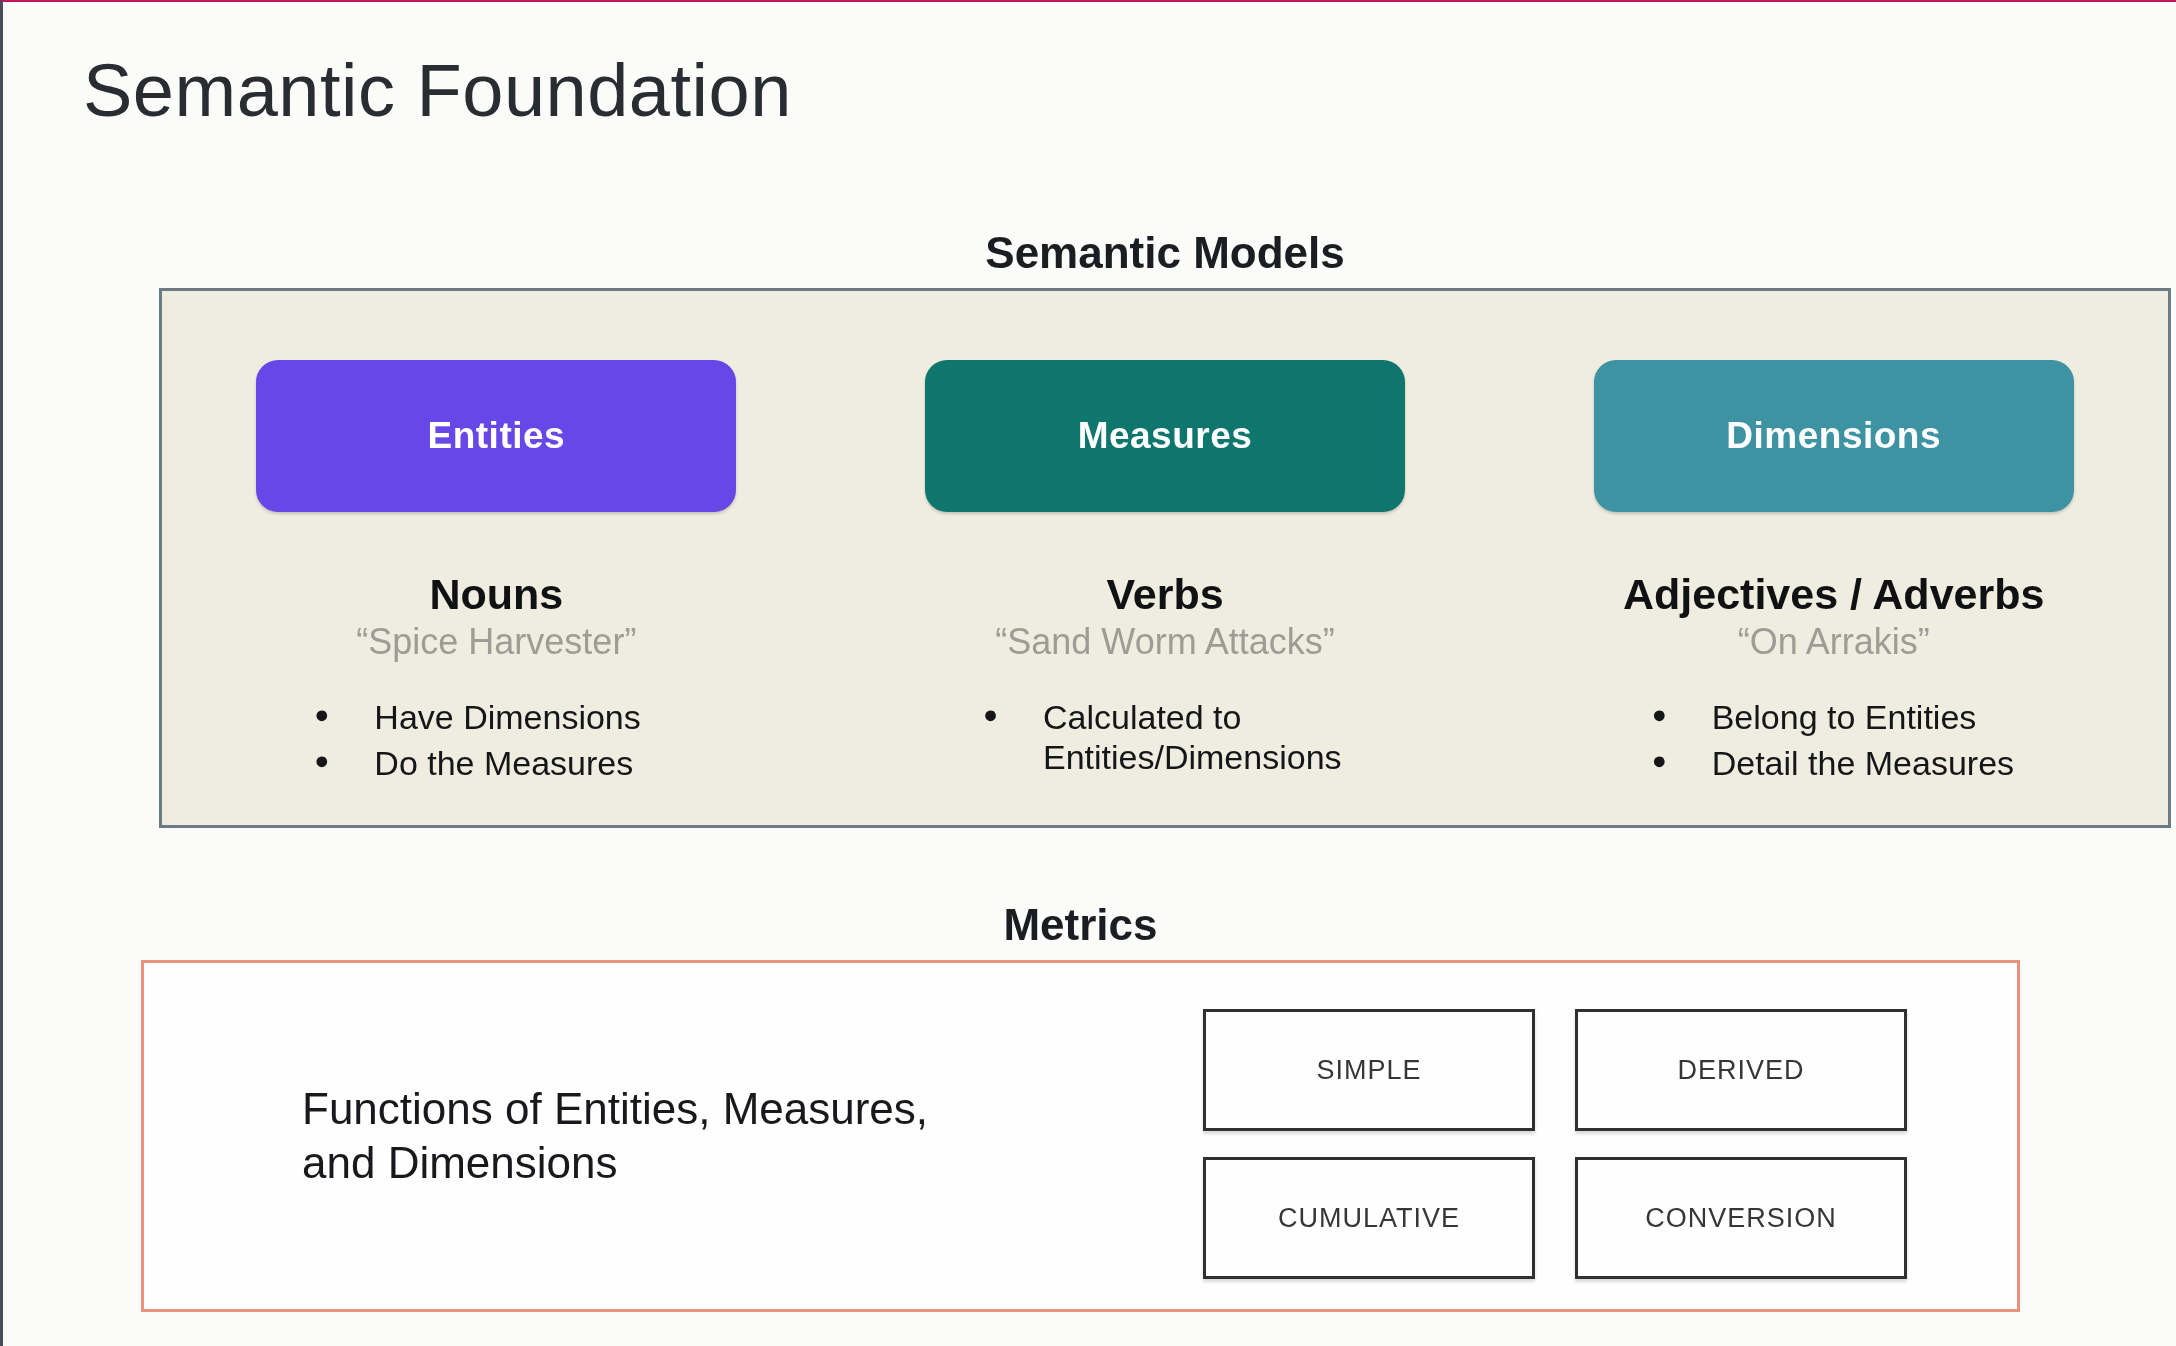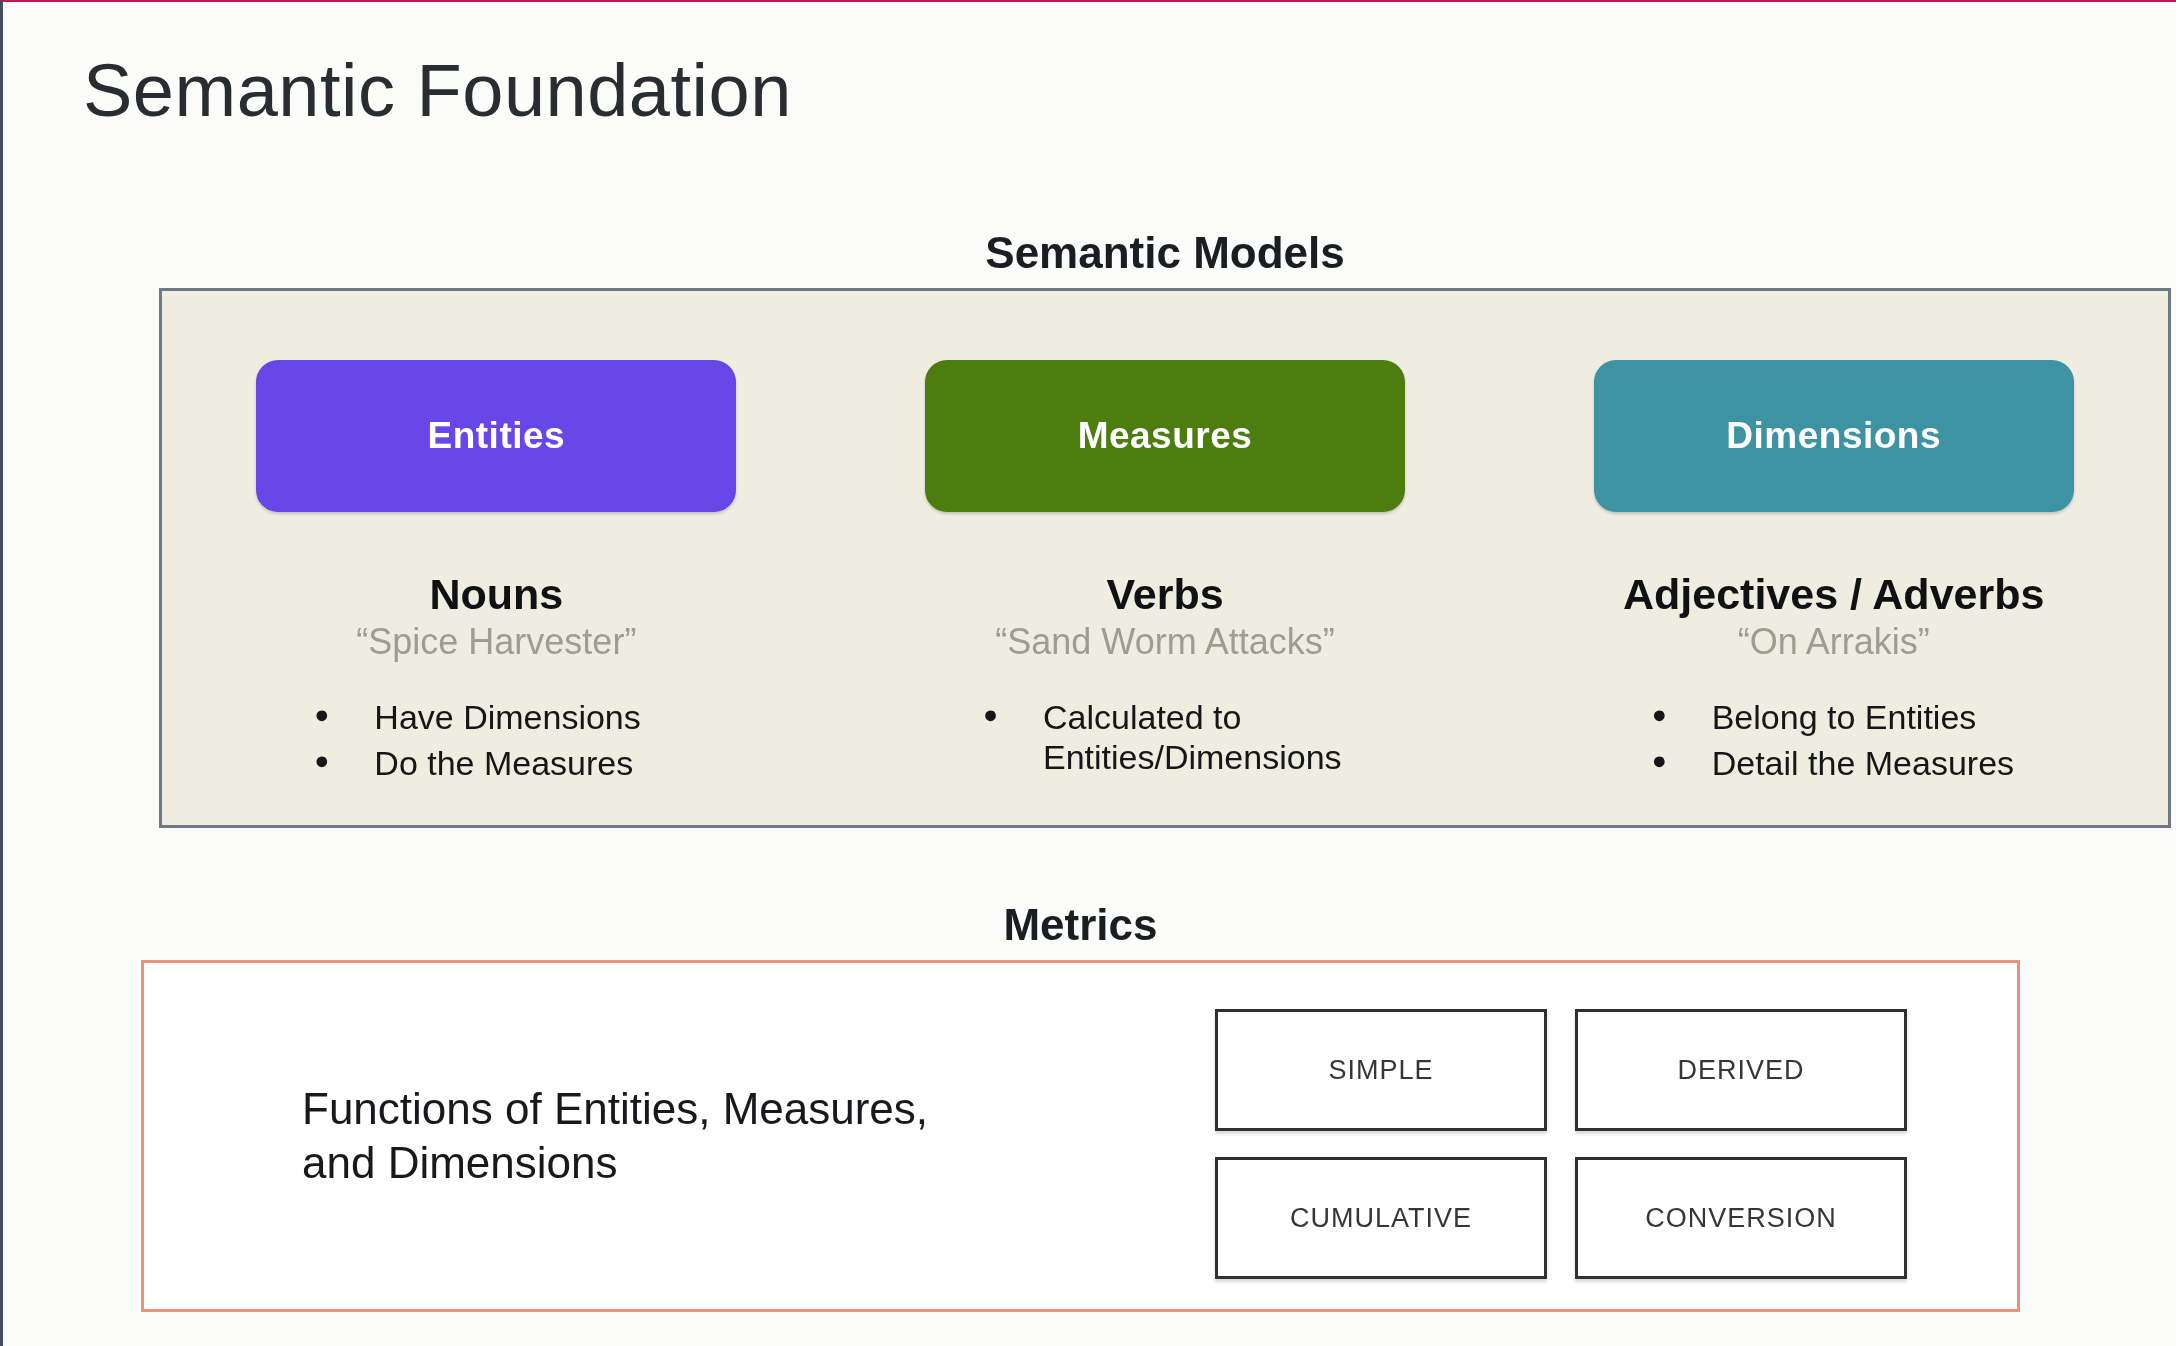--- a/index.html
+++ b/index.html
@@ -127,21 +127,21 @@
     font-size: 44px;
     color: #17191c;
     line-height: 1.22;
   }
   .metrics-grid {
     margin-left: auto;
     margin-right: 110px;
     display: grid;
     grid-template-columns: repeat(2, 332px);
     grid-auto-rows: 122px;
-    gap: 26px 28px;
+    gap: 26px 40px;
     transform: translateY(8px);
   }
   .type-box {
     box-sizing: border-box;
     background: #fefefe;
     border: 3px solid #2f3032;
     display: flex;
     align-items: center;
     justify-content: center;
     font-size: 27px;
@@ -166,21 +166,21 @@
         <div class="pill" style="background-color: rgb(104, 71, 232);">Entities</div>
         <div class="role">Nouns</div>
         <div class="quote">“Spice Harvester”</div>
         <ul class="bullets">
           <li>Have Dimensions</li>
           <li>Do the Measures</li>
         </ul>
       </div>
 
       <div class="col">
-        <div class="pill" style="background-color: #4d7c0f;">Measures</div>
+        <div class="pill" style="background-color: #0f766e;">Measures</div>
         <div class="role">Verbs</div>
         <div class="quote">“Sand Worm Attacks”</div>
         <ul class="bullets">
           <li>Calculated to Entities/Dimensions</li>
         </ul>
       </div>
 
       <div class="col">
         <div class="pill" style="background-color: rgb(62, 147, 163);">Dimensions</div>
         <div class="role">Adjectives / Adverbs</div>

